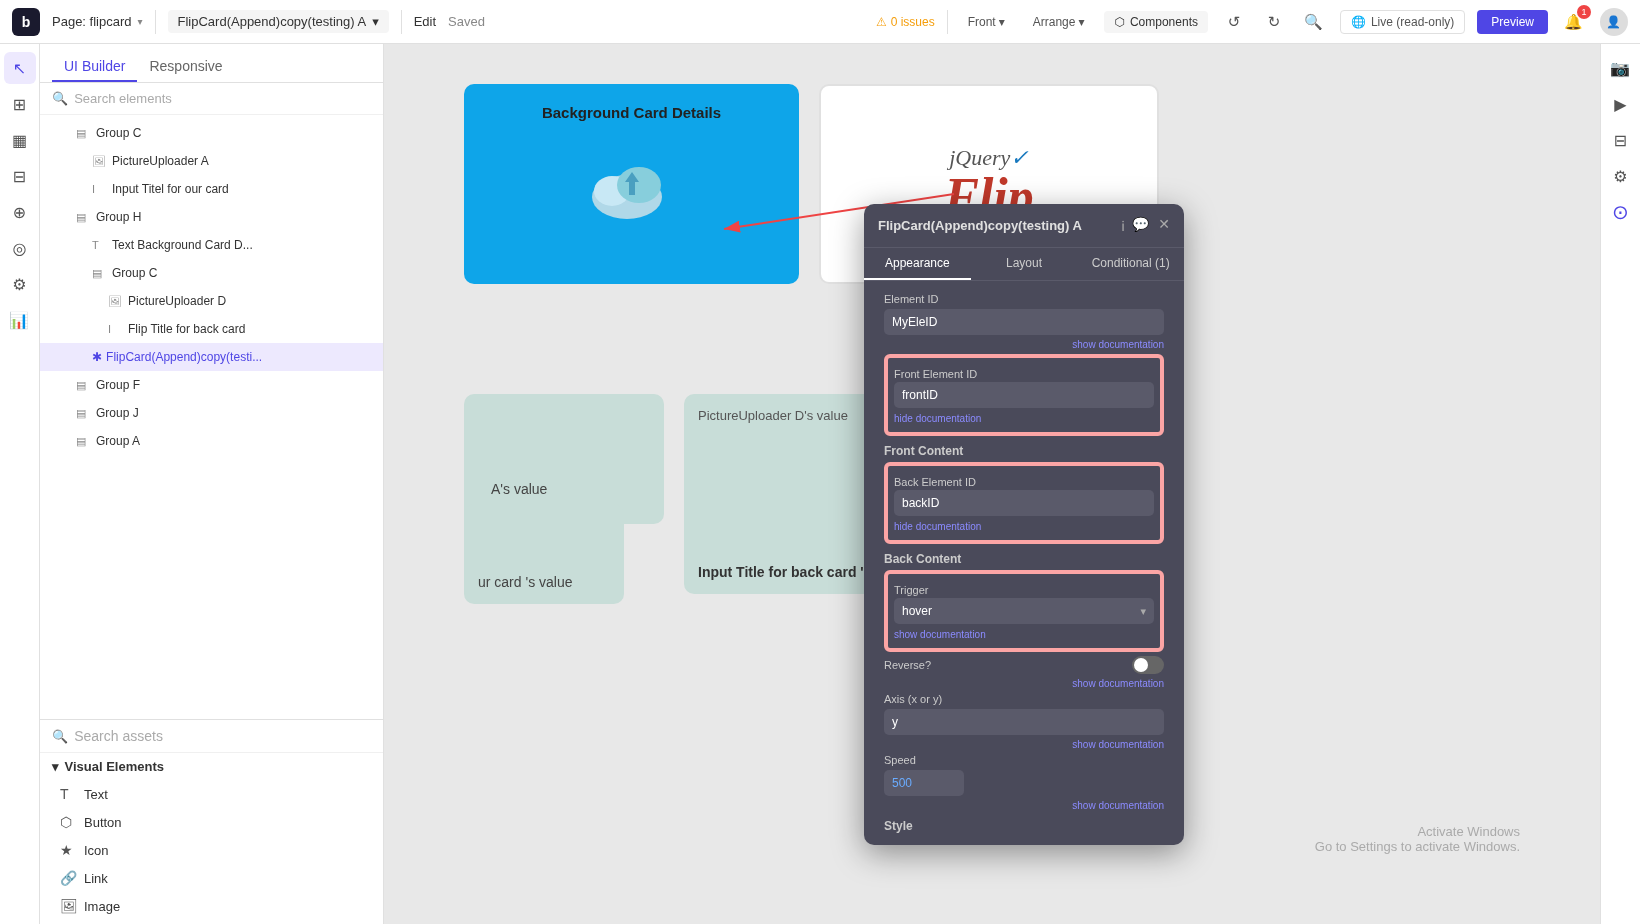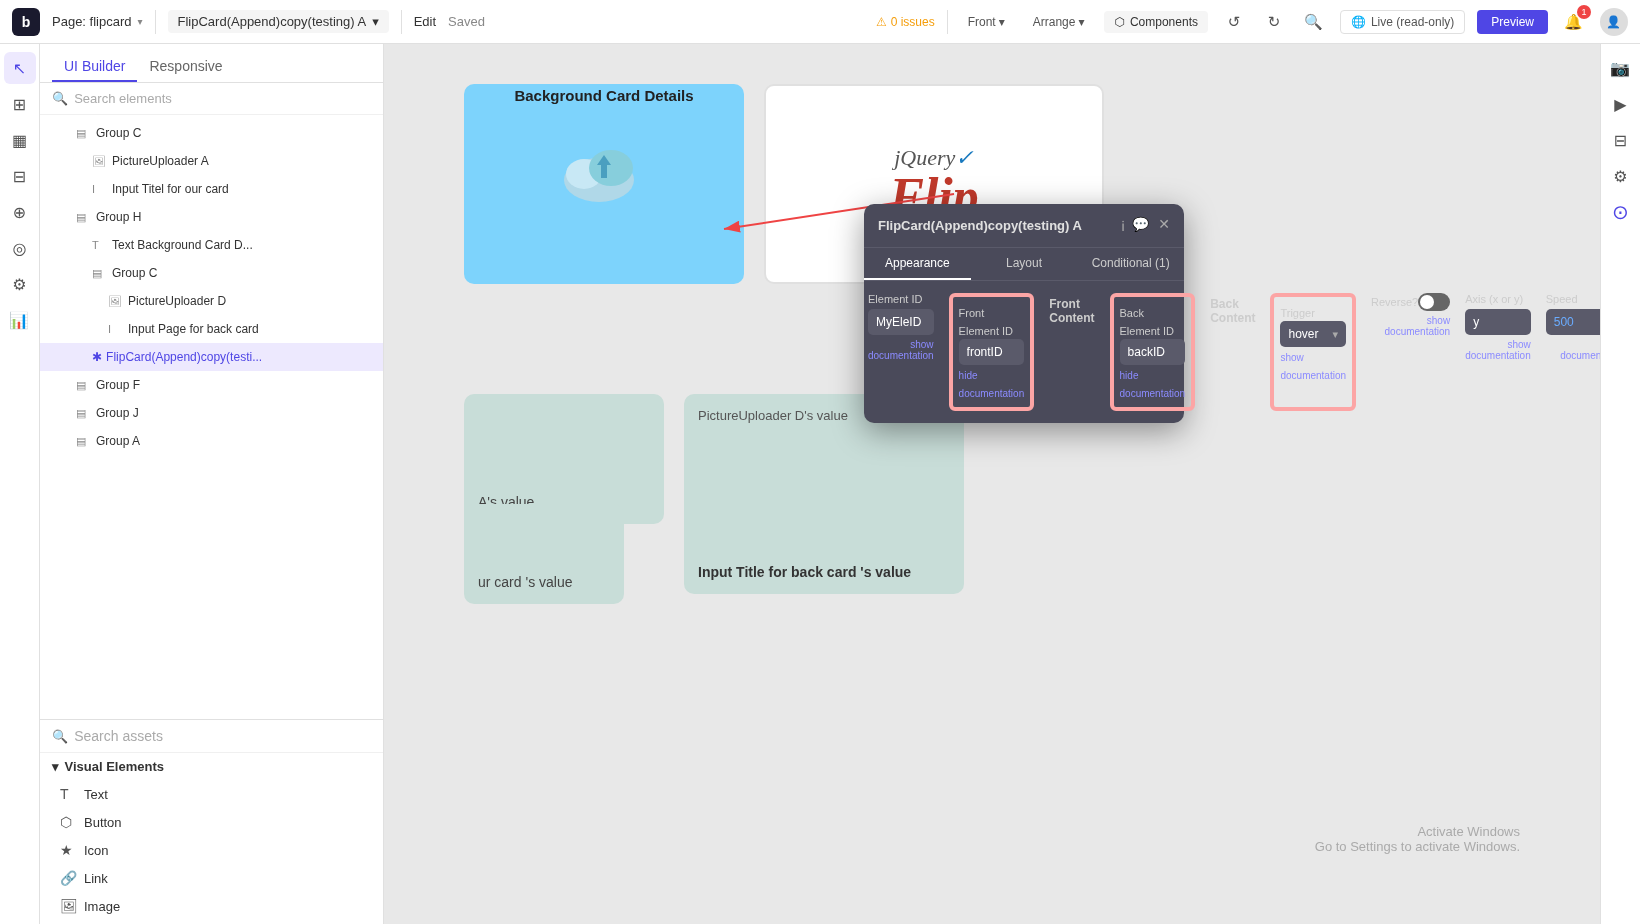--- a/index.html
+++ b/index.html
@@ -62,21 +62,21 @@
     .assets-search input::placeholder { color: #aaa; }
     .visual-elements { padding: 6px 12px; }
     .ve-header { display: flex; align-items: center; gap: 6px; font-size: 13px; font-weight: 600; color: #333; cursor: pointer; margin-bottom: 8px; }
     .ve-grid { display: flex; flex-direction: column; gap: 4px; }
     .ve-item { display: flex; align-items: center; gap: 8px; padding: 4px 8px; font-size: 13px; color: #333; cursor: pointer; border-radius: 4px; }
     .ve-item .ve-icon { font-size: 14px; color: #555; width: 16px; }
 
     
     .canvas-area { flex: 1; background: #e8e8e8; position: relative; overflow: hidden; display: flex; align-items: flex-start; justify-content: flex-start; padding: 40px; }
 
-    .card-bg-details { background: #7dd3fc; border-radius: 10px; padding: 3px; width: 280px; }
+    .card-bg-details { background: #0ea5e9; border-radius: 10px; padding: 20px; width: 335px; }
     .card-bg-title { font-size: 15px; font-weight: 600; color: #222; margin-bottom: 16px; text-align: center; }
     .card-cloud { display: flex; justify-content: center; align-items: center; height: 100px; }
 
     .card-jquery { background: #fff; border-radius: 10px; width: 340px; height: 200px; display: flex; align-items: center; justify-content: center; border: 2px solid #e0e0e0; overflow: hidden; }
     .jquery-logo-area { display: flex; flex-direction: column; align-items: center; }
 
     
     .activate-windows { position: absolute; bottom: 30px; right: 40px; text-align: right; margin-top: 44px; }
     .activate-windows p { font-size: 13px; color: #aaa; }
 
@@ -98,21 +98,21 @@
     .modal-header {
       display: flex; align-items: center; justify-content: space-between;
       padding: 12px 14px; border-bottom: 1px solid #5a5a6a;
     }
     .modal-title { font-size: 13px; font-weight: 600; color: #e0e0e0; }
     .modal-header-icons { display: flex; gap: 8px; }
     .modal-header-icon { font-size: 14px; color: #aaa; cursor: pointer; }
     .modal-tabs { display: flex; border-bottom: 1px solid #5a5a6a; }
     .modal-tab { flex: 1; text-align: center; padding: 8px 4px; font-size: 12px; color: #ccc; cursor: pointer; border-bottom: 2px solid transparent; }
     .modal-tab.active { color: #fff; border-bottom: 2px solid #fff; }
-    .modal-body { padding: 12px 4px; display: flex; flex-direction: row; gap: 15px; }
+    .modal-body { padding: 12px 20px; display: flex; flex-direction: column; gap: 4px; }
     .modal-field { display: flex; flex-direction: column; gap: 4px; }
     .modal-label { font-size: 11px; color: #ccc; }
     .modal-input { background: #5a5a6a; border: none; border-radius: 5px; padding: 6px 8px; color: #fff; font-size: 12px; outline: none; width: 100%; }
     .modal-doc-link { font-size: 10px; color: #8b8bff; cursor: pointer; text-align: right; }
     .modal-field-highlighted { border: 4px solid #fca5a5; border-radius: 6px; padding: 6px; }
     .modal-row { display: flex; align-items: center; justify-content: space-between; }
     .modal-toggle { width: 32px; height: 18px; background: #666; border-radius: 9px; position: relative; cursor: pointer; }
     .modal-toggle::after { content: ''; position: absolute; top: 2px; left: 2px; width: 14px; height: 14px; background: #fff; border-radius: 50%; }
     .modal-select { background: #5a5a6a; border: none; border-radius: 5px; padding: 6px 24px 6px 8px; color: #fff; font-size: 12px; outline: none; width: 100%; appearance: none; cursor: pointer; }
     .modal-select-wrap { position: relative; }
@@ -224,21 +224,21 @@
         <span class="label">Group C</span>
       </div>
       <div class="tree-item">
         <span class="indent" style="width:56px"></span>
         <span class="icon">🖼</span>
         <span class="label">PictureUploader D</span>
       </div>
       <div class="tree-item">
         <span class="indent" style="width:56px"></span>
         <span class="icon">I</span>
-        <span class="label">Input Page for back card</span>
+        <span class="label">Flip Title for back card</span>
       </div>
       <div class="tree-item active">
         <span class="indent" style="width:40px"></span>
         <span class="asterisk">✱</span>
         <span class="label">FlipCard(Append)copy(testi...</span>
       </div>
       <div class="tree-item">
         <span class="indent" style="width:24px"></span>
         <span class="icon">▤</span>
         <span class="label">Group F</span>
@@ -315,21 +315,21 @@
           <div class="jquery-logo-area">
             <div style="font-size:22px; color:#555; font-style:italic; font-family:serif;">jQuery<span style="color:#1a7abf;">✓</span></div>
             <div style="font-size:52px; font-weight:900; color:#c0392b; font-style:italic; font-family:serif; line-height:1;">Flip</div>
           </div>
         </div>
       </div>
 
 
       <div style="display: flex; gap: 20px; position: absolute; top: 310px; left: 40px;">
 
-        <div style="background: #c8ddd8; border-radius: 10px; width: 200px; height: 130px; display: flex; align-items: flex-end; padding: 14px; font-size: 14px; color: #444;">
+        <div style="background: #c8ddd8; border-radius: 10px; width: 200px; height: 130px; display: flex; align-items: flex-end; padding: 27px; font-size: 14px; color: #444;">
           <span>A's value</span>
         </div>
 
         <div style="background: #c8ddd8; border-radius: 10px; width: 280px; height: 200px; display: flex; flex-direction: column; padding: 14px;">
           <span style="font-size: 13px; color: #555;">PictureUploader D's value</span>
           <span style="font-size: 14px; font-weight: 700; color: #333; margin-top: auto;">Input Title for back card 's value</span>
         </div>
       </div>
 
       <div style="position: absolute; top: 420px; left: 40px; background: #c8ddd8; border-radius: 10px; width: 160px; height: 100px; display: flex; align-items: flex-end; padding: 14px; font-size: 14px; color: #444;">

